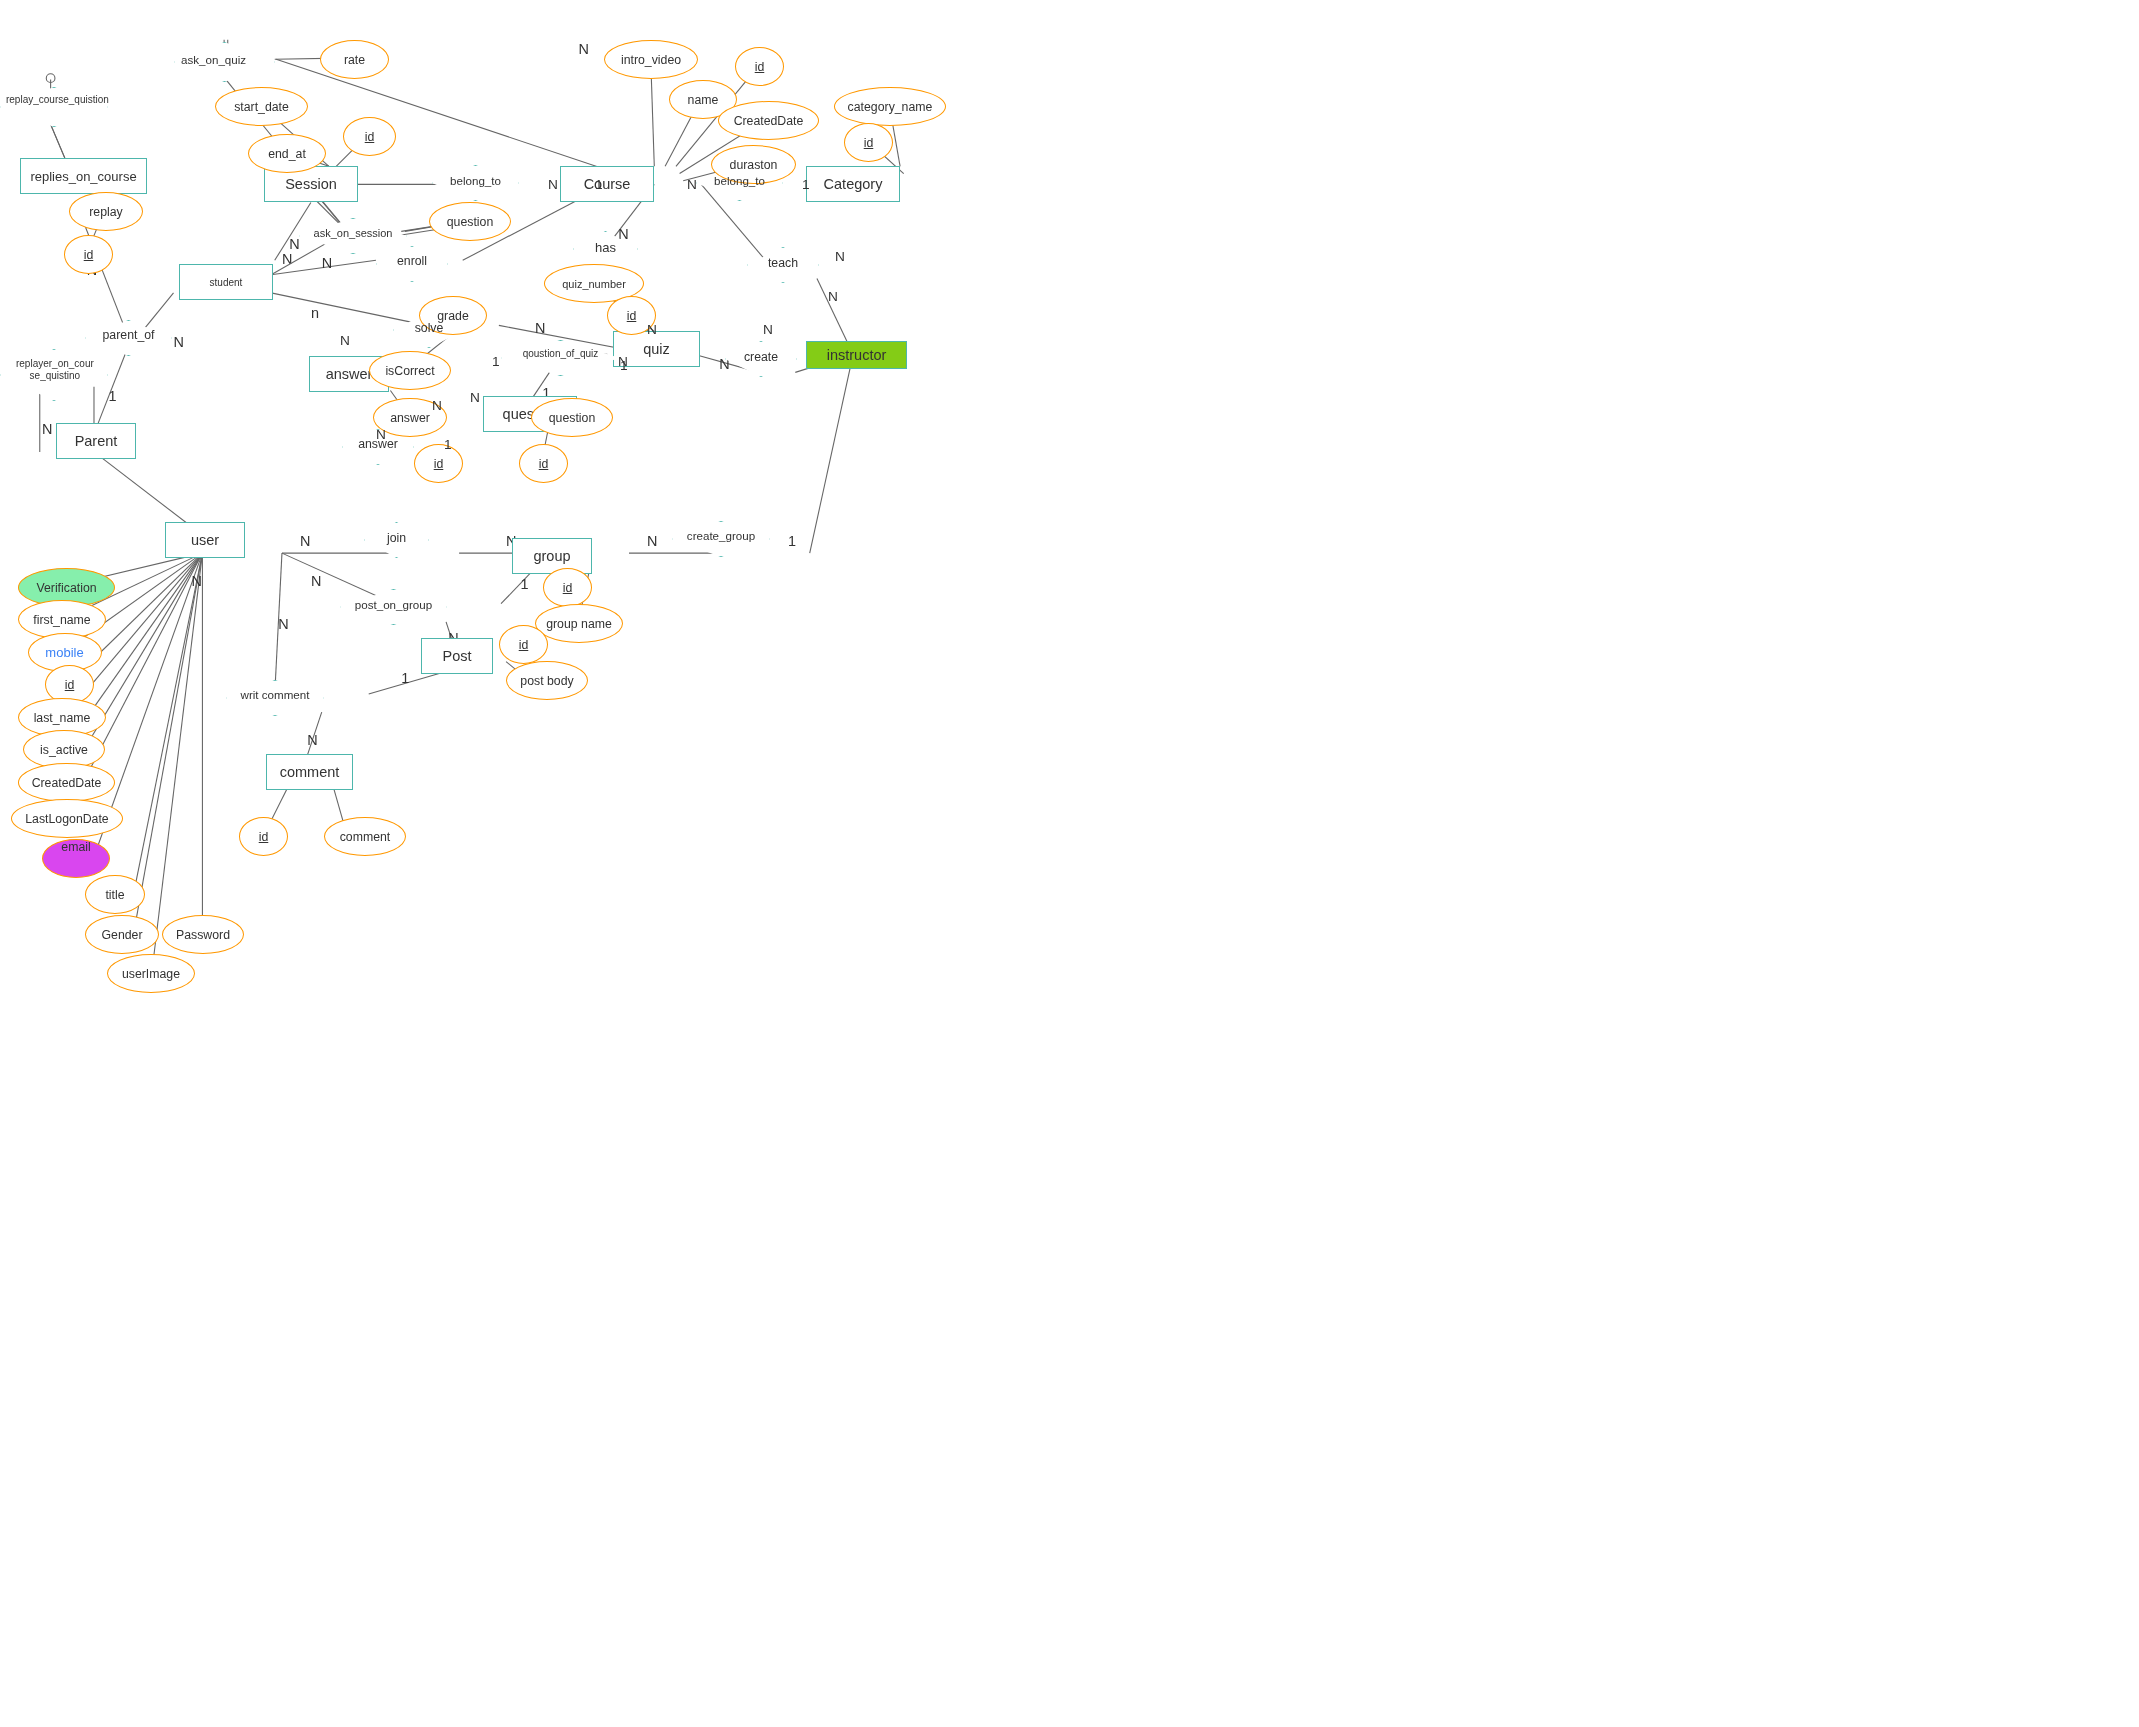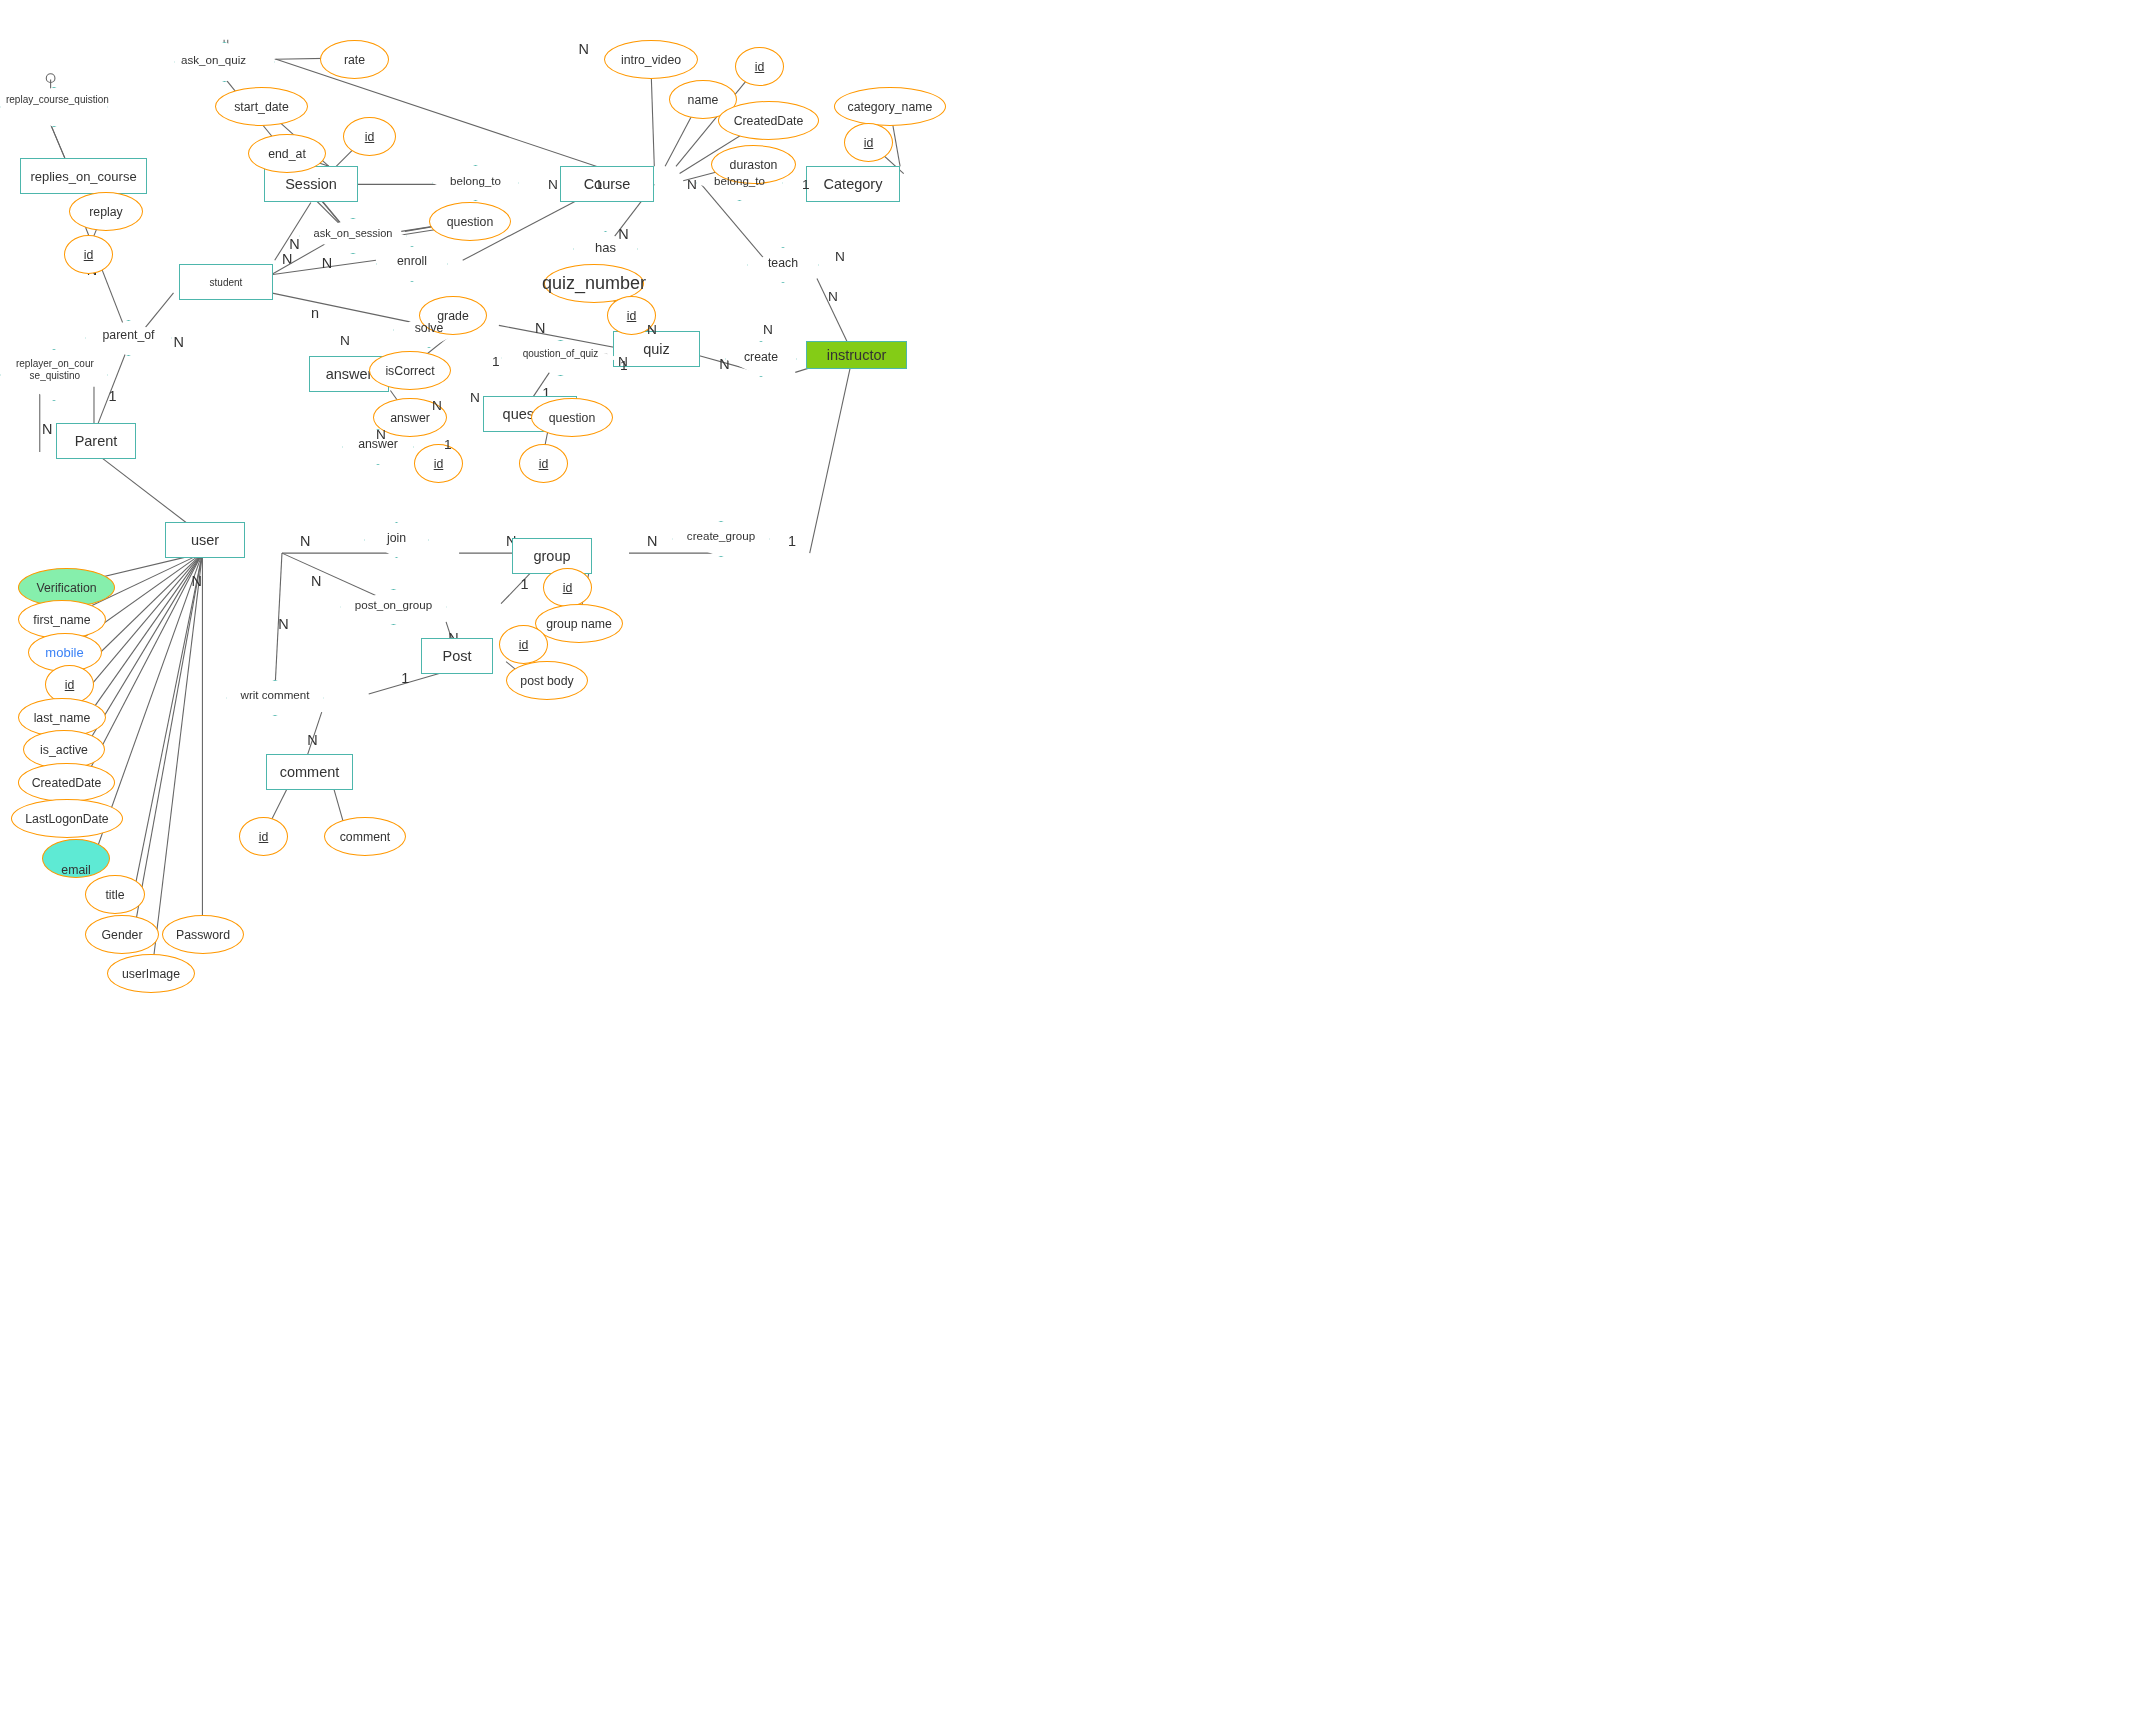--- a/index.html
+++ b/index.html
@@ -353,21 +353,21 @@
 
 <div style="position:absolute; top:87px; left:834px; width:112px; height:39px; background:white; border:1.4px solid #ff9800; border-radius:50%; display:flex; align-items:center; justify-content:center; z-index:10;">
   <span style="font-size:12.3px; color:#333;">category_name</span>
 </div>
 
 <div style="position:absolute; top:123px; left:844px; width:49px; height:39px; background:white; border:1.4px solid #ff9800; border-radius:50%; display:flex; align-items:center; justify-content:center; z-index:10;">
   <span style="font-size:12.3px; color:#333; text-decoration:underline;">id</span>
 </div>
 
 <div style="position:absolute; top:264px; left:544px; width:100px; height:39px; background:white; border:1.4px solid #ff9800; border-radius:50%; display:flex; align-items:center; justify-content:center; z-index:10;">
-  <span style="font-size:18px; color:#333;">quiz_number</span>
+  <span style="font-size:11px; color:#333;">quiz_number</span>
 </div>
 
 <div style="position:absolute; top:296px; left:607px; width:49px; height:39px; background:white; border:1.4px solid #ff9800; border-radius:50%; display:flex; align-items:center; justify-content:center; z-index:10;">
   <span style="font-size:12.3px; color:#333; text-decoration:underline;">id</span>
 </div>
 
 <div style="position:absolute; top:296px; left:419px; width:68px; height:39px; background:white; border:1.4px solid #ff9800; border-radius:50%; display:flex; align-items:center; justify-content:center; z-index:10;">
   <span style="font-size:12.3px; color:#333;">grade</span>
 </div>
 
@@ -420,21 +420,21 @@
 </div>
 <div style="position:absolute; top:730px; left:23px; width:82px; height:39px; background:white; border:1.4px solid #ff9800; border-radius:50%; display:flex; align-items:center; justify-content:center; z-index:10;">
   <span style="font-size:12.3px; color:#333;">is_active</span>
 </div>
 <div style="position:absolute; top:763px; left:18px; width:97px; height:39px; background:white; border:1.4px solid #ff9800; border-radius:50%; display:flex; align-items:center; justify-content:center; z-index:10;">
   <span style="font-size:12.3px; color:#333;">CreatedDate</span>
 </div>
 <div style="position:absolute; top:799px; left:11px; width:112px; height:39px; background:white; border:1.4px solid #ff9800; border-radius:50%; display:flex; align-items:center; justify-content:center; z-index:10;">
   <span style="font-size:12.3px; color:#333;">LastLogonDate</span>
 </div>
-<div style="position:absolute; top:839px; left:42px; width:68px; height:39px; background:#5eead4; border:1.4px solid #ff9800; border-radius:50%; display:flex; align-items:flex-end; justify-content:center; z-index:10;">
+<div style="position:absolute; top:839px; left:42px; width:68px; height:39px; background:#d946ef; border:1.4px solid #ff9800; border-radius:50%; display:flex; align-items:flex-start; justify-content:center; z-index:10;">
   <span style="font-size:12.3px; color:#333;">email</span>
 </div>
 <div style="position:absolute; top:875px; left:85px; width:60px; height:39px; background:white; border:1.4px solid #ff9800; border-radius:50%; display:flex; align-items:center; justify-content:center; z-index:10;">
   <span style="font-size:12.3px; color:#333;">title</span>
 </div>
 <div style="position:absolute; top:915px; left:85px; width:74px; height:39px; background:white; border:1.4px solid #ff9800; border-radius:50%; display:flex; align-items:center; justify-content:center; z-index:10;">
   <span style="font-size:12.3px; color:#333;">Gender</span>
 </div>
 <div style="position:absolute; top:915px; left:162px; width:82px; height:39px; background:white; border:1.4px solid #ff9800; border-radius:50%; display:flex; align-items:center; justify-content:center; z-index:10;">
   <span style="font-size:12.3px; color:#333;">Password</span>

